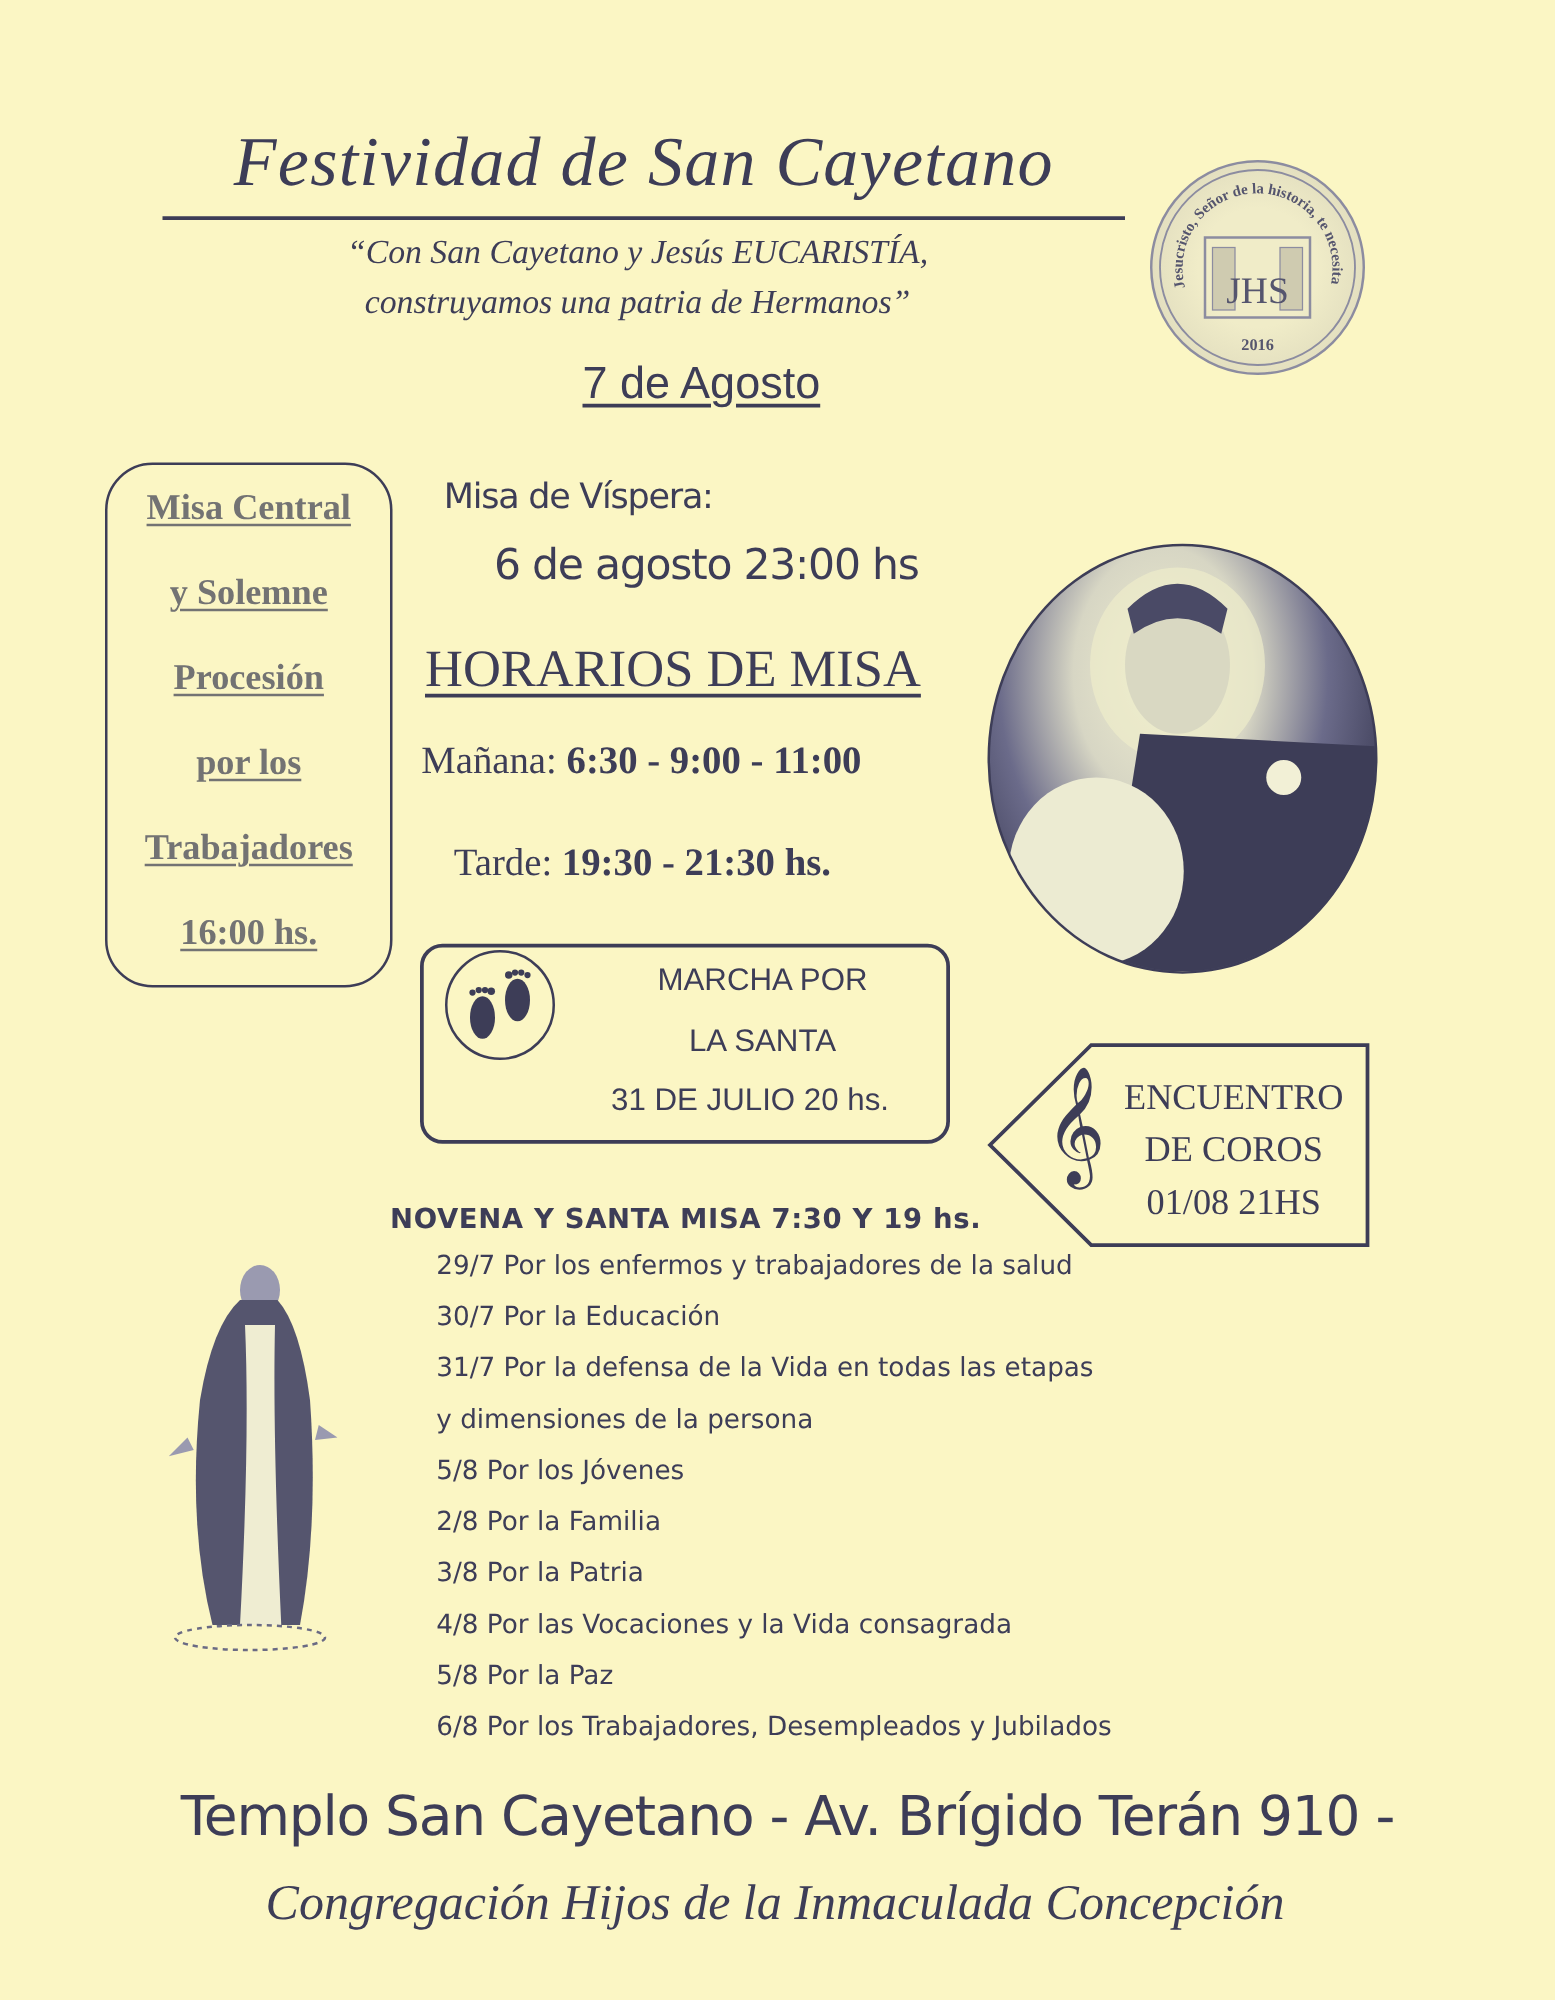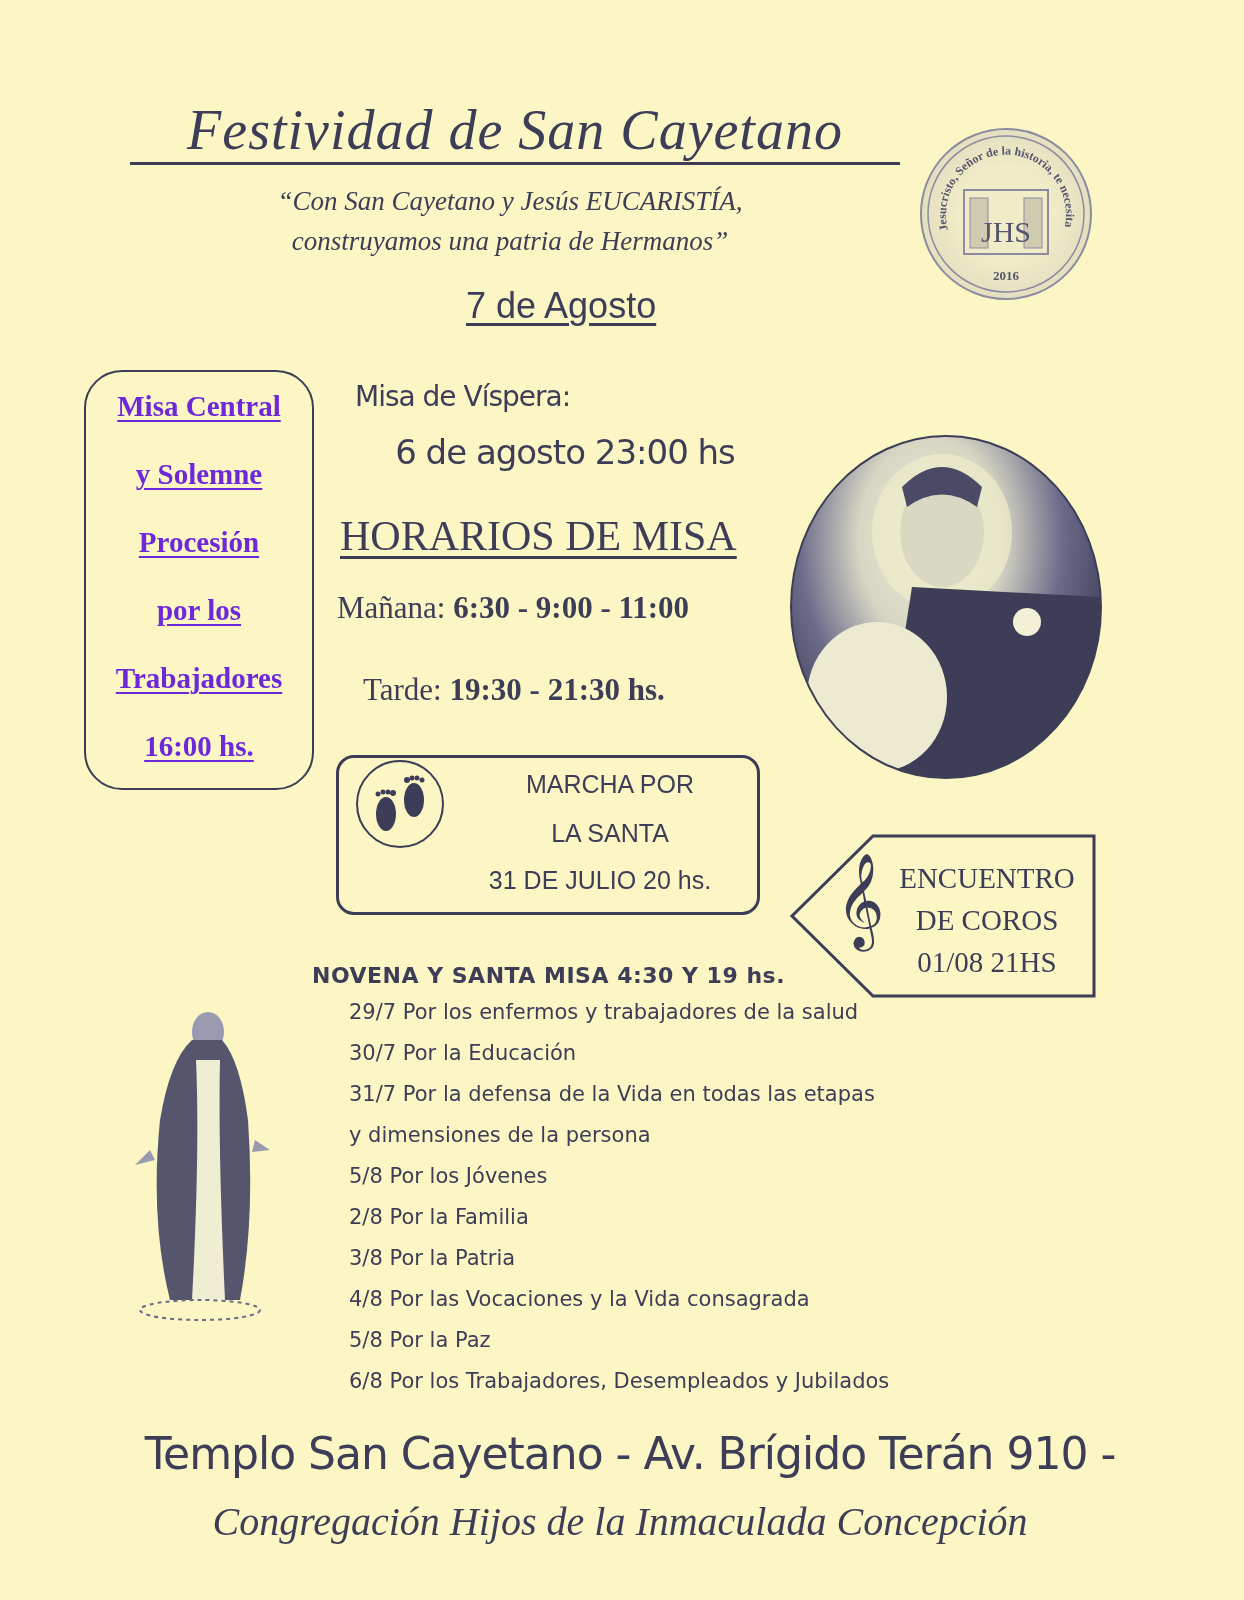--- a/index.html
+++ b/index.html
@@ -9,40 +9,40 @@
     color: #3d3d57;
   }
   .abs { position: absolute; }
   .serif { font-family: "Liberation Serif", "DejaVu Serif", serif; }
   .sans { font-family: "DejaVu Sans", "Liberation Sans", sans-serif; }
   .bold-sans { font-family: "Liberation Sans", sans-serif; font-weight: normal; }
 
   #title {
     left: 130px; top: 100px; width: 770px; text-align: center;
     font-size: 56px; font-style: italic; letter-spacing: 1px;
-    border-bottom: 3px solid #3d3d57; line-height: 60px; padding-bottom: 2px;
+    border-bottom: 3px solid #3d3d57; line-height: 60px; padding-bottom: 13px;
   }
   .quote { left: 150px; width: 720px; text-align: center; font-style: italic; font-size: 27px; }
   #quote1 { top: 186px; }
   #quote2 { top: 226px; }
 
   #date-main {
     left: 466px; top: 285px; font-size: 36px; text-decoration: underline;
     text-underline-offset: 5px; text-decoration-thickness: 3px;
   }
 
   #seal {
     left: 920px; top: 128px; width: 168px; height: 168px; border-radius: 50%;
     border: 2px solid #8c8ca0; background: radial-gradient(circle, #f0ecc8 40%, #e4e0c0 70%);
   }
 
   #left-box {
     left: 84px; top: 370px; width: 230px; height: 420px;
     border: 2px solid #3d3d57; border-radius: 38px; box-sizing: border-box;
-    text-align: center; font-weight: bold; font-size: 29px; color: #6d28d9;
+    text-align: center; font-weight: bold; font-size: 29px; color: #737373;
   }
   #left-box .line {
     position: absolute; left: 0; right: 0; text-decoration: underline;
     text-underline-offset: 4px; text-decoration-thickness: 2px;
   }
 
   #vispera1 { left: 355px; top: 380px; width: 420px; text-align: left; font-size: 28px; letter-spacing: -1px; }
   #vispera2 { left: 355px; top: 432px; width: 420px; text-align: center; font-size: 34px; letter-spacing: -1px; }
   #horarios {
     left: 340px; top: 512px; font-size: 42px; text-decoration: underline;
@@ -166,21 +166,21 @@
 <div id="marcha3" class="abs bold-sans marcha-line">31 DE JULIO 20 hs.</div>
 
 <svg id="coros-box" class="abs" viewBox="0 0 310 168">
   <polygon points="85,4 306,4 306,164 85,164 4,84" fill="none" stroke="#3d3d57" stroke-width="3"></polygon>
 </svg>
 <div id="clef-icon" class="abs serif">𝄞</div>
 <div id="coros1" class="abs serif coros-line">ENCUENTRO</div>
 <div id="coros2" class="abs serif coros-line">DE COROS</div>
 <div id="coros3" class="abs serif coros-line">01/08 21HS</div>
 
-<div id="novena-title" class="abs">NOVENA Y SANTA MISA 4:30 Y 19 hs.</div>
+<div id="novena-title" class="abs">NOVENA Y SANTA MISA 7:30 Y 19 hs.</div>
 <div class="abs sans novena-item" style="top:1000px">29/7 Por los enfermos y trabajadores de la salud</div>
 <div class="abs sans novena-item" style="top:1041px">30/7 Por la Educación</div>
 <div class="abs sans novena-item" style="top:1082px">31/7 Por la defensa de la Vida en todas las etapas</div>
 <div class="abs sans novena-item" style="top:1123px">y dimensiones de la persona</div>
 <div class="abs sans novena-item" style="top:1164px">5/8 Por los Jóvenes</div>
 <div class="abs sans novena-item" style="top:1205px">2/8 Por la Familia</div>
 <div class="abs sans novena-item" style="top:1246px">3/8 Por la Patria</div>
 <div class="abs sans novena-item" style="top:1287px">4/8 Por las Vocaciones y la Vida consagrada</div>
 <div class="abs sans novena-item" style="top:1328px">5/8 Por la Paz</div>
 <div class="abs sans novena-item" style="top:1369px">6/8 Por los Trabajadores, Desempleados y Jubilados</div>

